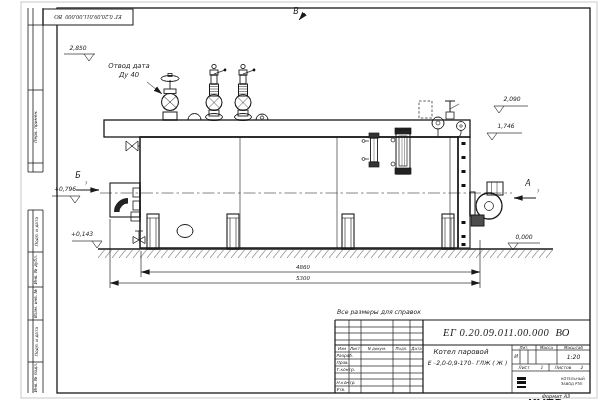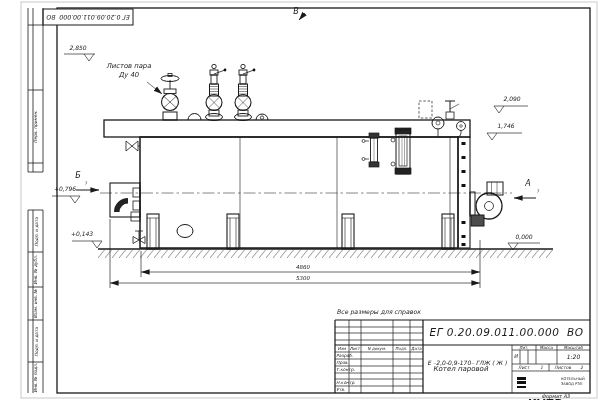--- a/index.html
+++ b/index.html
@@ -1,21 +1,21 @@
 <!DOCTYPE html>
 <html><head>
 <meta charset="utf-8">
 <style>
   html,body{margin:0;padding:0;background:#fafafa;}
   #sheet{position:relative;width:600px;height:400px;background:#fff;overflow:hidden;
          font-family:"DejaVu Sans",sans-serif;color:#1a1a1a;}
   #sheet svg{position:absolute;left:0;top:0;}
   .t{position:absolute;font-style:italic;white-space:nowrap;line-height:1;color:#1a1a1a;}
   .c{text-align:center;}
-  .pre{white-space:pre;}
+  .pre{white-space:pre;font-family:Liberation Serif, serif;}
   .up{font-style:normal;}
   .rot180{transform:rotate(180deg);}
   .rot90{transform:rotate(-90deg);}
   .logo-bars{position:absolute;left:517px;top:377px;width:9px;height:12px;
     background:repeating-linear-gradient(#111 0 2.6px,transparent 2.6px 4.4px);}
 </style>
 </head>
 <body>
 
 <div id="sheet">
@@ -221,42 +221,42 @@
 <div class="t c" style="left:410px;top:346.5px;width:13px;font-size:4px;">Дата</div>
 
 <div class="t" style="left:336.5px;top:353.5px;font-size:4.3px;">Разраб.</div>
 <div class="t" style="left:336.5px;top:360.5px;font-size:4.3px;">Пров.</div>
 <div class="t" style="left:336.5px;top:367.5px;font-size:4.3px;">Т.контр.</div>
 <div class="t" style="left:336.5px;top:380.5px;font-size:4.3px;">Н.контр.</div>
 <div class="t" style="left:336.5px;top:387.5px;font-size:4.3px;">Утв.</div>
 
 <div class="t pre c" style="left:423px;top:320px;width:167px;height:25px;line-height:25px;font-size:10.5px;letter-spacing:0.5px;">ЕГ 0.20.09.011.00.000  ВО</div>
 
-<div class="t c" style="left:423px;top:349px;width:76px;font-size:7px;margin-top:17px;">Котел паровой</div>
+<div class="t c" style="left:423px;top:349px;width:76px;font-size:7px;">Котел паровой</div>
 <div class="t c" style="left:423px;top:359.5px;width:89px;font-size:6px;">Е –2,0-0,9-170– ГЛЖ ( Ж )</div>
 
 <div class="t c" style="left:512px;top:346px;width:24px;font-size:4px;">Лит.</div>
 <div class="t c" style="left:536px;top:346px;width:21px;font-size:4px;">Масса</div>
 <div class="t c" style="left:557px;top:346px;width:33px;font-size:4px;">Масштаб</div>
 <div class="t c" style="left:512px;top:353.5px;width:8px;font-size:5px;">И</div>
 <div class="t c" style="left:557px;top:353.5px;width:33px;font-size:6px;">1:20</div>
 
 <div class="t c" style="left:513px;top:365.5px;width:22px;font-size:4.5px;">Лист</div>
 <div class="t c" style="left:537px;top:365.5px;width:10px;font-size:4.5px;">1</div>
 <div class="t c" style="left:550px;top:365.5px;width:26px;font-size:4.5px;">Листов</div>
 <div class="t c" style="left:577px;top:365.5px;width:10px;font-size:4.5px;">2</div>
 
 <div class="logo-bars"></div>
 <div class="t up" style="left:528px;top:398px;font-size:11px;font-weight:bold;letter-spacing:0.5px;">KVZR</div>
 <div class="t up" style="left:561px;top:378px;font-size:3.6px;">КОТЕЛЬНЫЙ</div>
 <div class="t up" style="left:561px;top:383px;font-size:3.6px;">ЗАВОД РЭП</div>
 
 <div class="t c" style="left:536px;top:394px;width:40px;font-size:5px;">Формат А3</div>
 
-<div class="t c" style="left:101px;top:63px;width:56px;font-size:6.8px;">Листов пара</div>
+<div class="t c" style="left:101px;top:63px;width:56px;font-size:6.8px;">Отвод дата</div>
 <div class="t c" style="left:101px;top:72px;width:56px;font-size:6.8px;">Ду 40</div>
 
 <div class="t c" style="left:290px;top:8px;width:12px;font-size:8px;">В</div>
 <div class="t c" style="left:72px;top:172px;width:12px;font-size:8px;">Б</div>
 <div class="t c" style="left:522px;top:180px;width:12px;font-size:8px;">А</div>
 
 <div class="t c" style="left:63px;top:45px;width:30px;font-size:6px;">2,850</div>
 <div class="t c" style="left:496px;top:96px;width:32px;font-size:6px;">2,090</div>
 <div class="t c" style="left:490px;top:123px;width:32px;font-size:6px;">1,746</div>
 <div class="t c" style="left:49px;top:186px;width:32px;font-size:6px;">+0,796</div>

